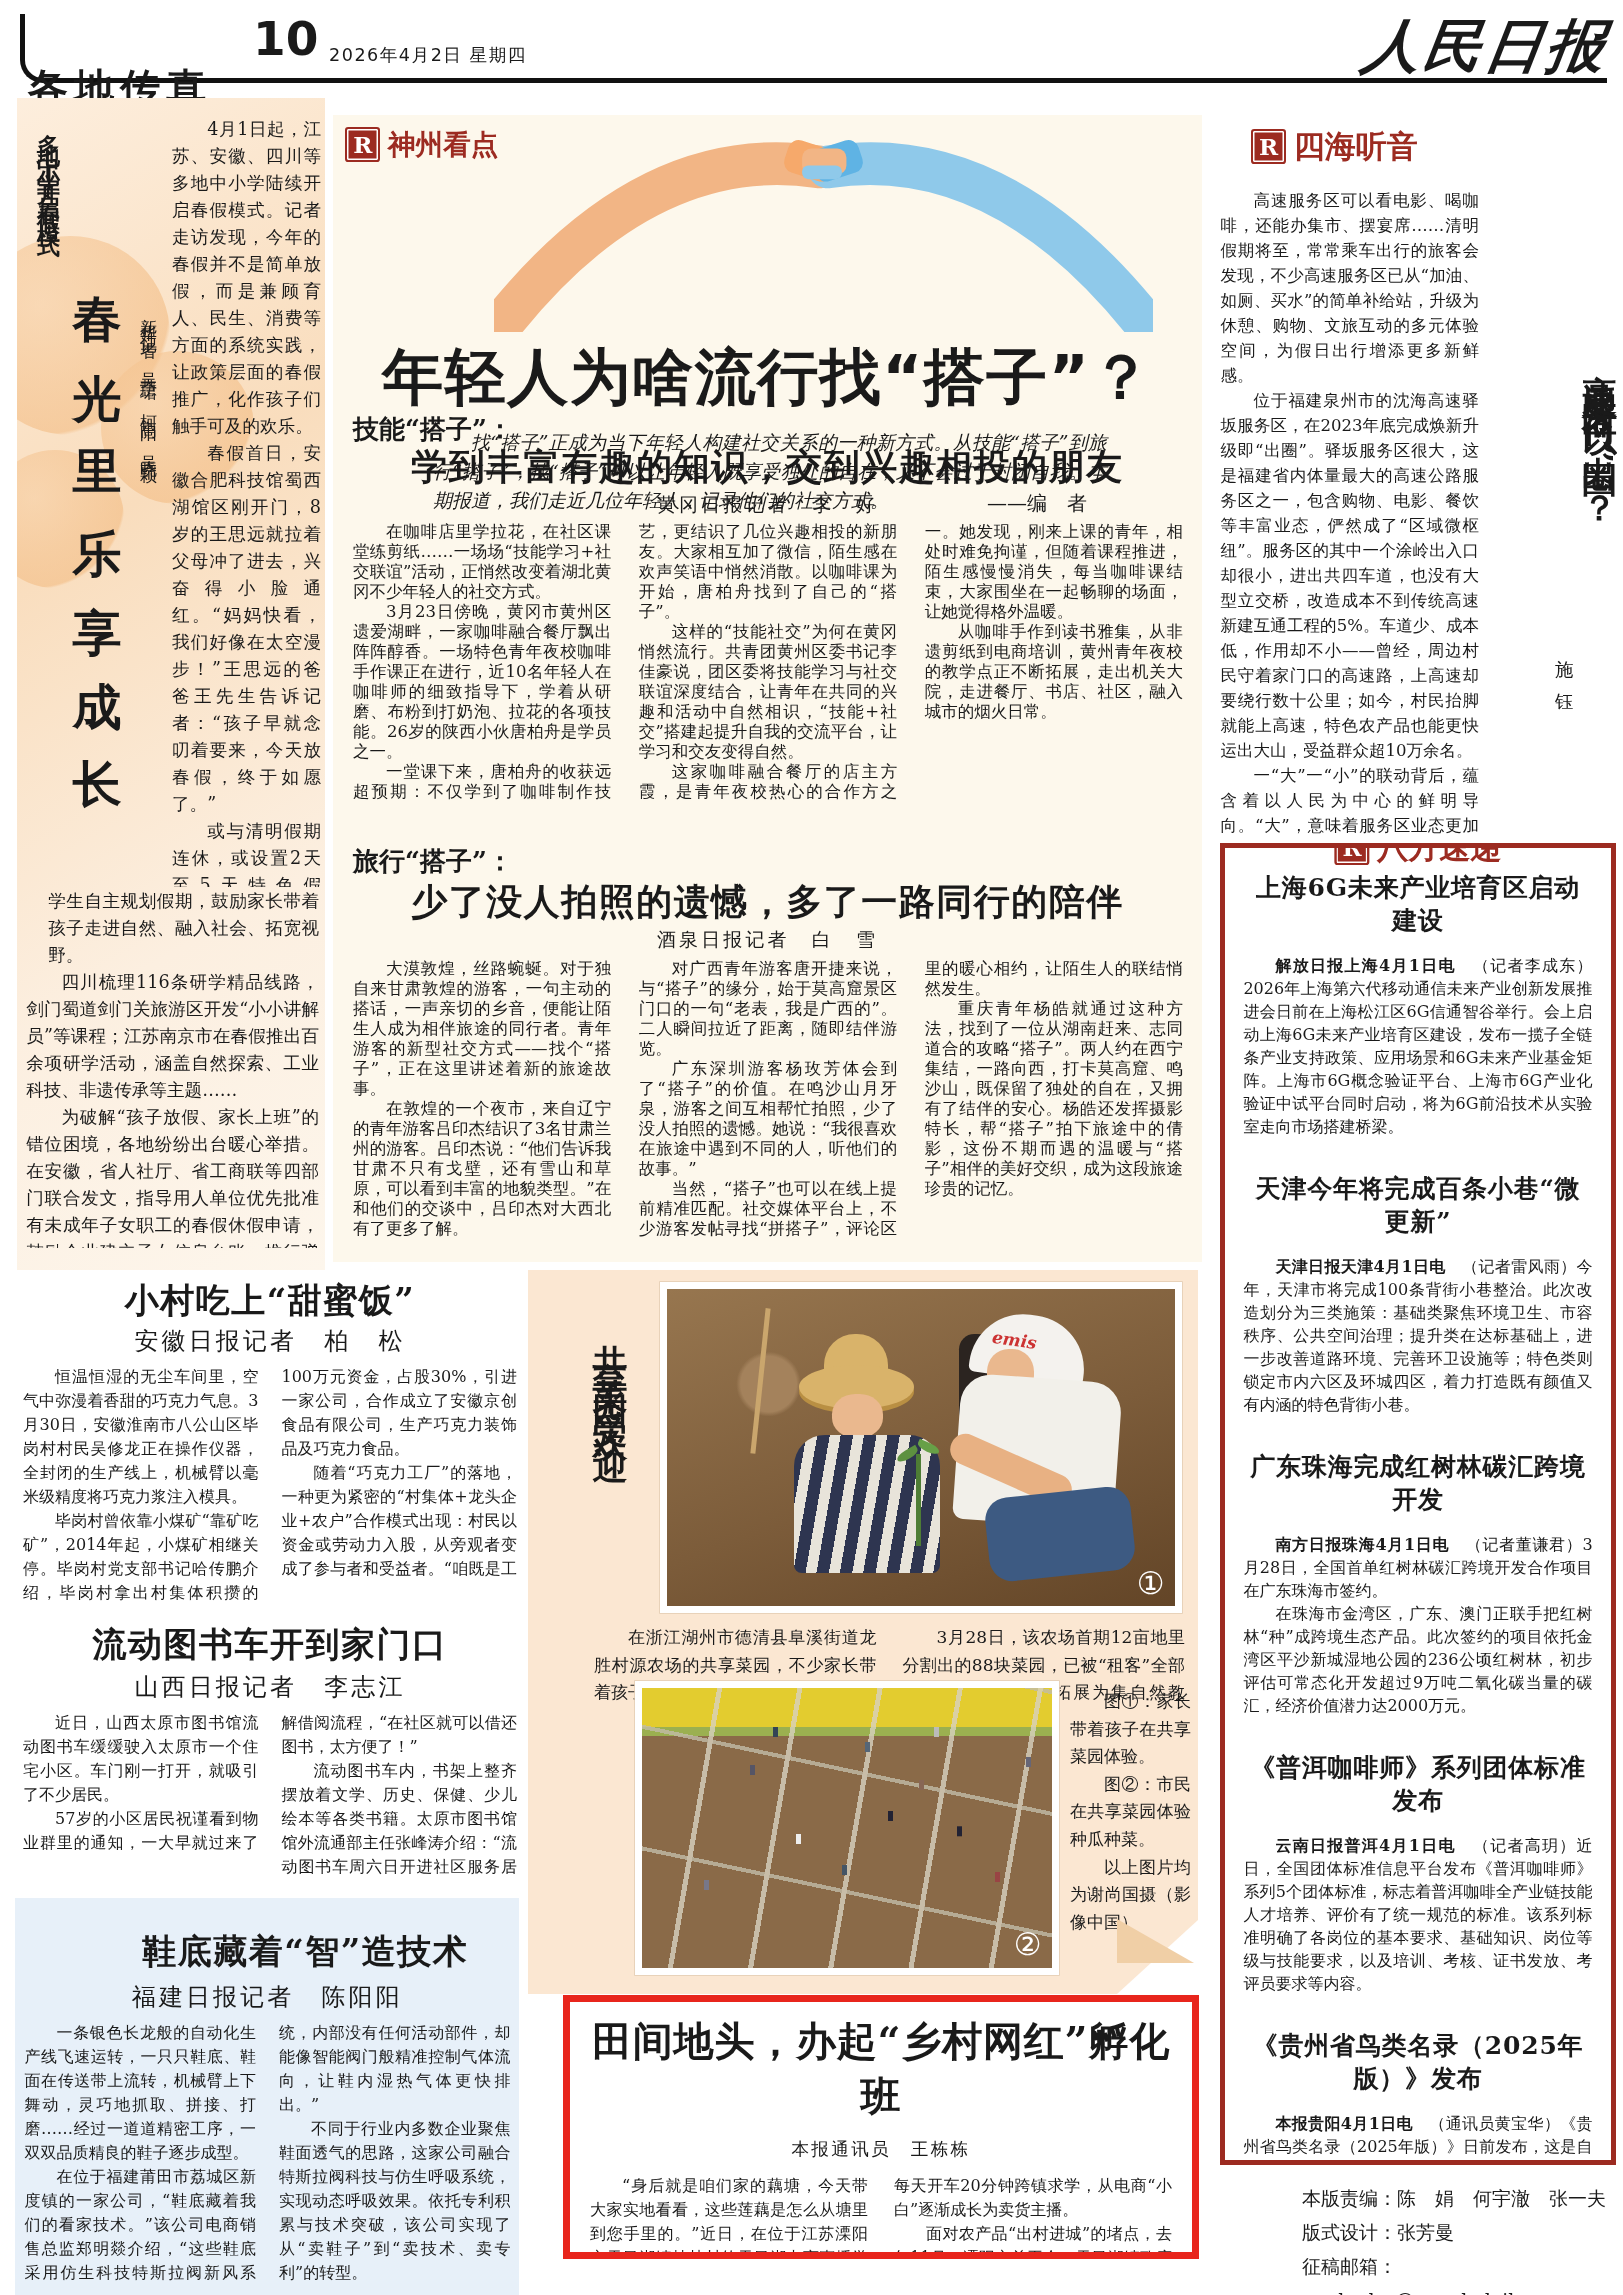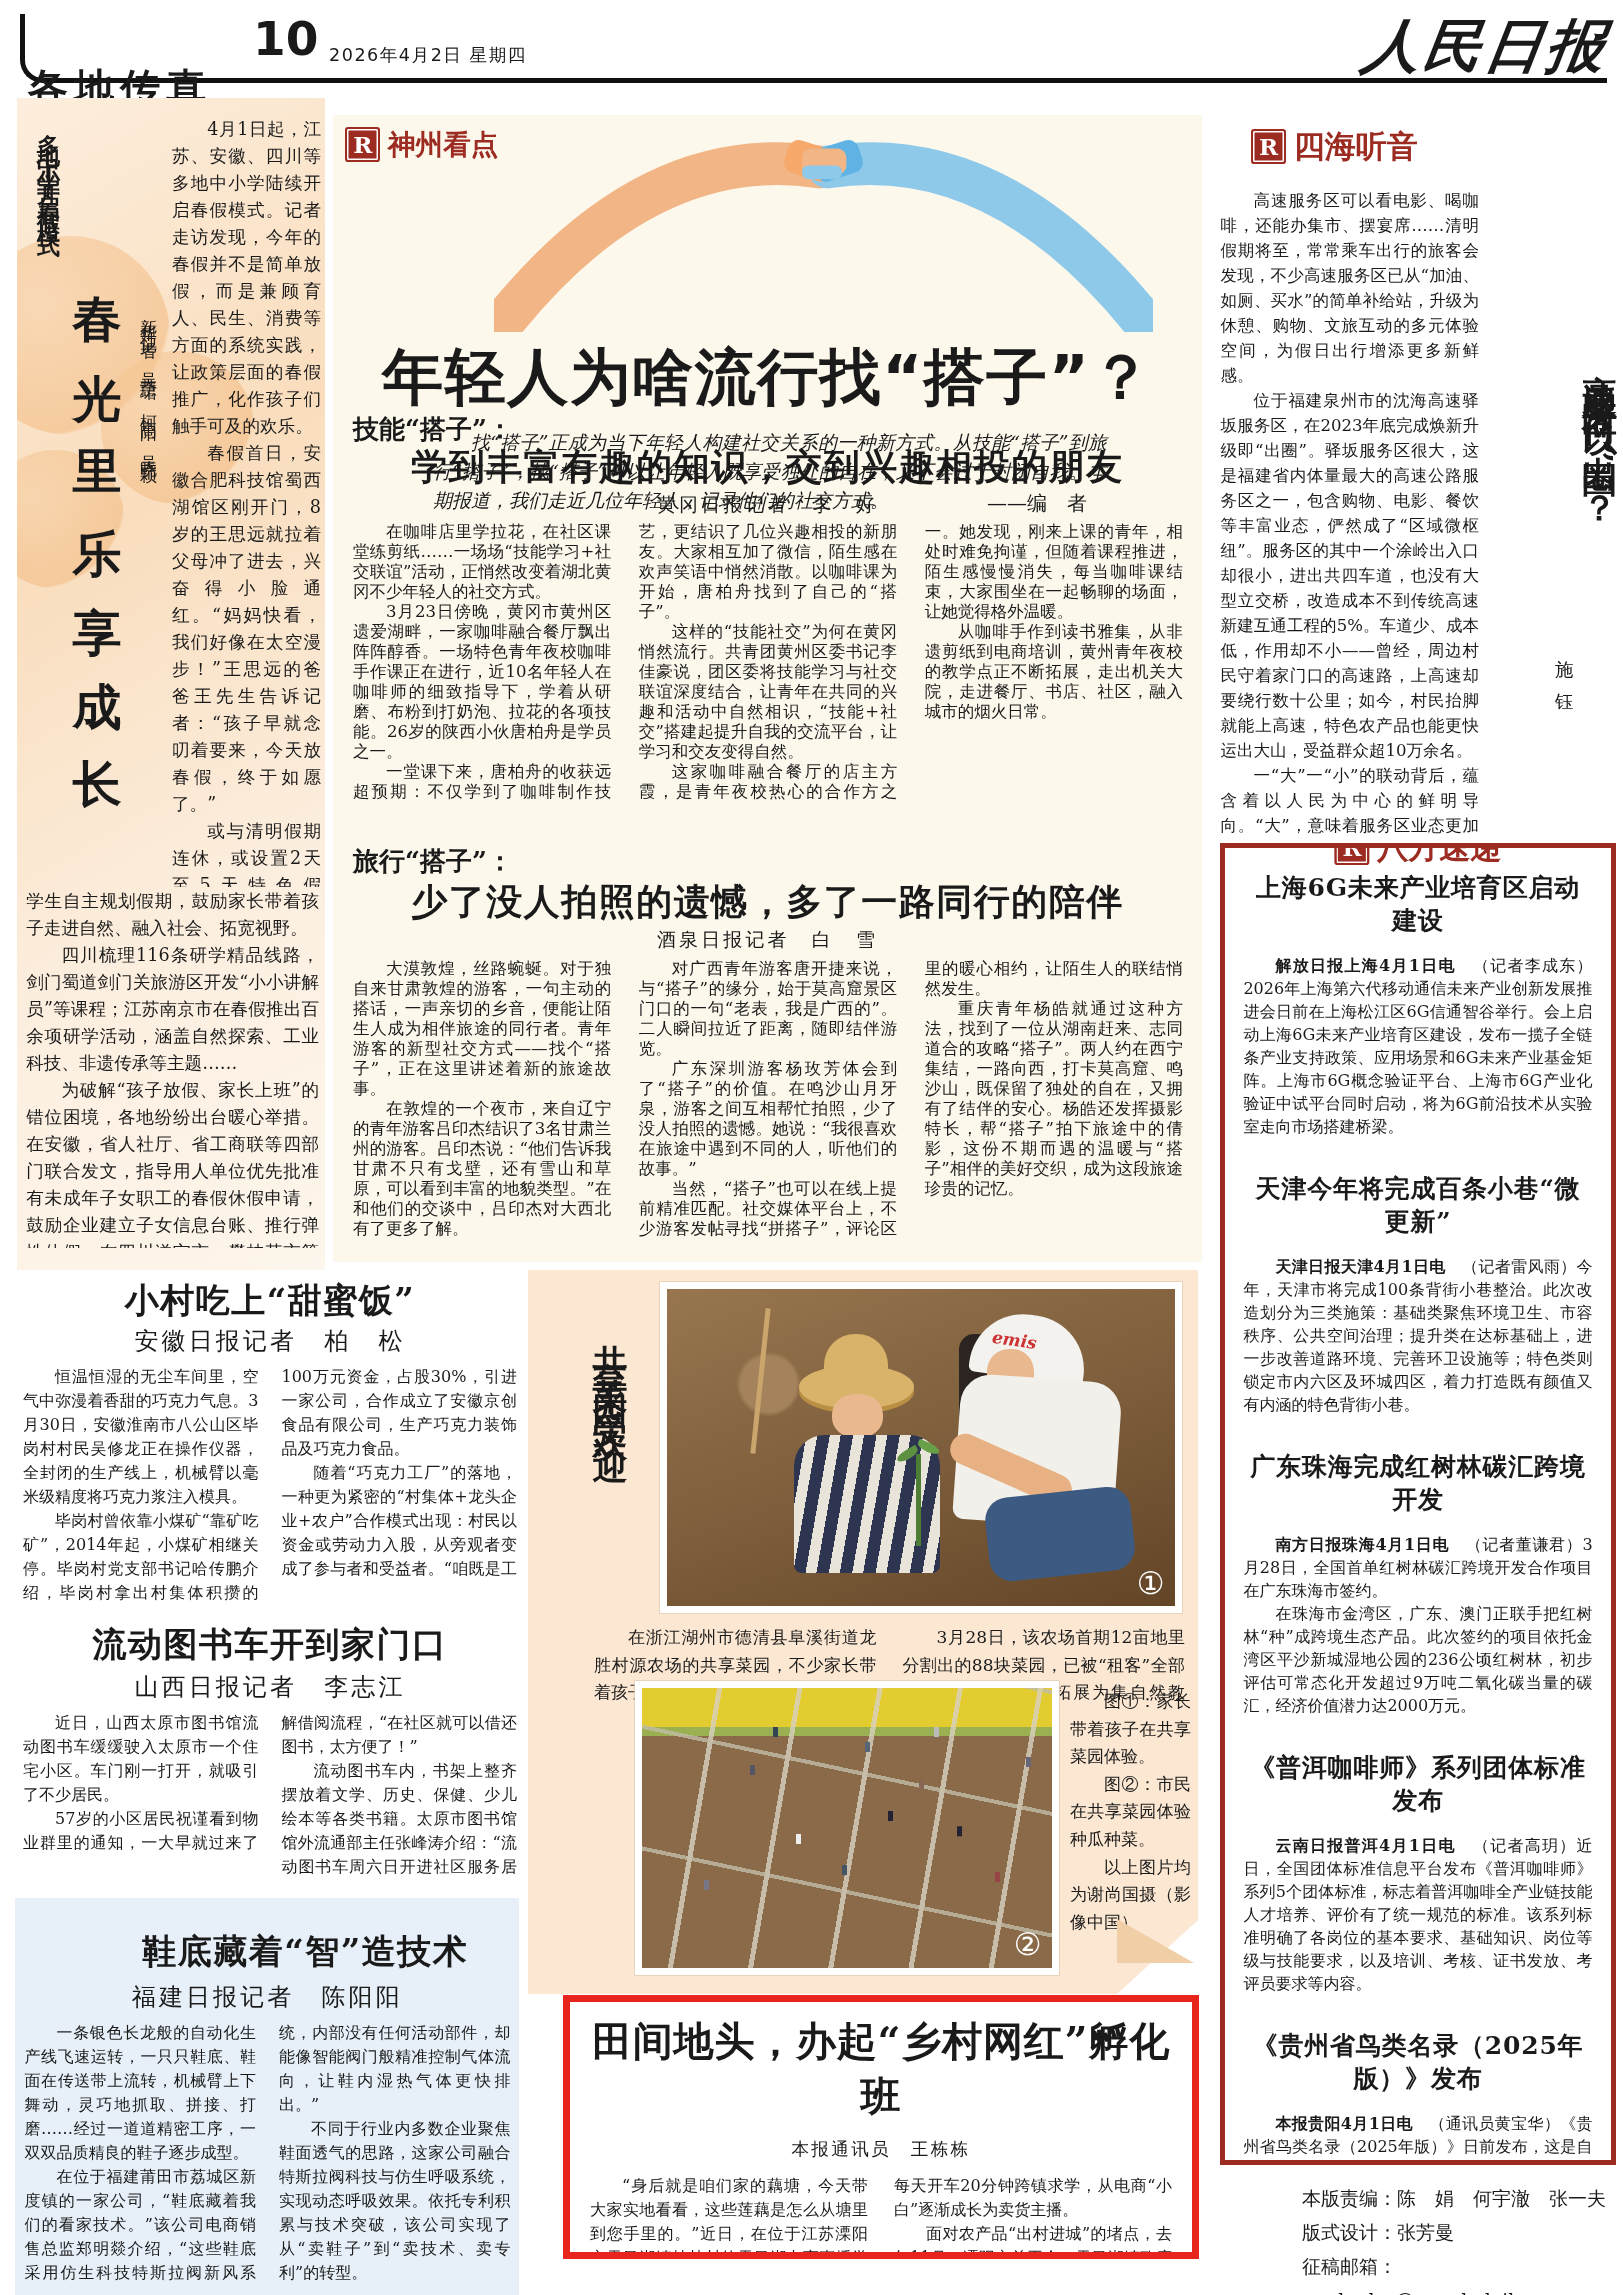--- a/index.html
+++ b/index.html
@@ -144,21 +144,21 @@
   <div class="petal" style="left:-31px;top:352px;width:138px;height:138px;"></div>
   <div class="abs vtext spring-kicker">多地中小学开启春假模式</div>
   <div class="abs vtext spring-title">春光里乐享成长</div>
   <div class="abs vtext spring-byline">新华社记者　吴慧珺　柯高阳　吴晓颖</div>
   <div class="abs spring-body-top just">
     <p>4月1日起，江苏、安徽、四川等多地中小学陆续开启春假模式。记者走访发现，今年的春假并不是简单放假，而是兼顾育人、民生、消费等方面的系统实践，让政策层面的春假推广，化作孩子们触手可及的欢乐。</p>
     <p>春假首日，安徽合肥科技馆蜀西湖馆区刚开门，8岁的王思远就拉着父母冲了进去，兴奋得小脸通红。“妈妈快看，我们好像在太空漫步！”王思远的爸爸王先生告诉记者：“孩子早就念叨着要来，今天放春假，终于如愿了。”</p>
     <p>或与清明假期连休，或设置2天至5天特色假期……“我们不给一、二年级布置书面作业，其他年级严控总量，让孩子们好好感受这个美好的季节。”江苏镇江市江滨实验小学校长侯晓蕾说，学校向家长和学生推送《春假成长指南》，引导</p>
   </div>
   <div class="abs spring-body-bot just">
-    <p style="text-indent:0;">学生自主规划假期，鼓励家长带着孩子走进自然、融入社会、拓宽视野。</p>
+    <p style="text-indent:0;margin-left:22px;">学生自主规划假期，鼓励家长带着孩子走进自然、融入社会、拓宽视野。</p>
     <p>四川梳理116条研学精品线路，剑门蜀道剑门关旅游区开发“小小讲解员”等课程；江苏南京市在春假推出百余项研学活动，涵盖自然探索、工业科技、非遗传承等主题……</p>
     <p>为破解“孩子放假、家长上班”的错位困境，各地纷纷出台暖心举措。在安徽，省人社厅、省工商联等四部门联合发文，指导用人单位优先批准有未成年子女职工的春假休假申请，鼓励企业建立子女信息台账、推行弹性休假；在四川遂宁市、攀枝花市等地，当地政府要求学校面向双职工家庭、留守儿童、随迁子女、困境儿童等，提供兜底托管服务，做到“应托尽托”……</p>
 
   </div>
 </div>
 
 <div class="abs shenzhou">
   <div class="abs sz-badge badge">
     <span class="rlogo">R</span>
     <span>神州看点</span>

